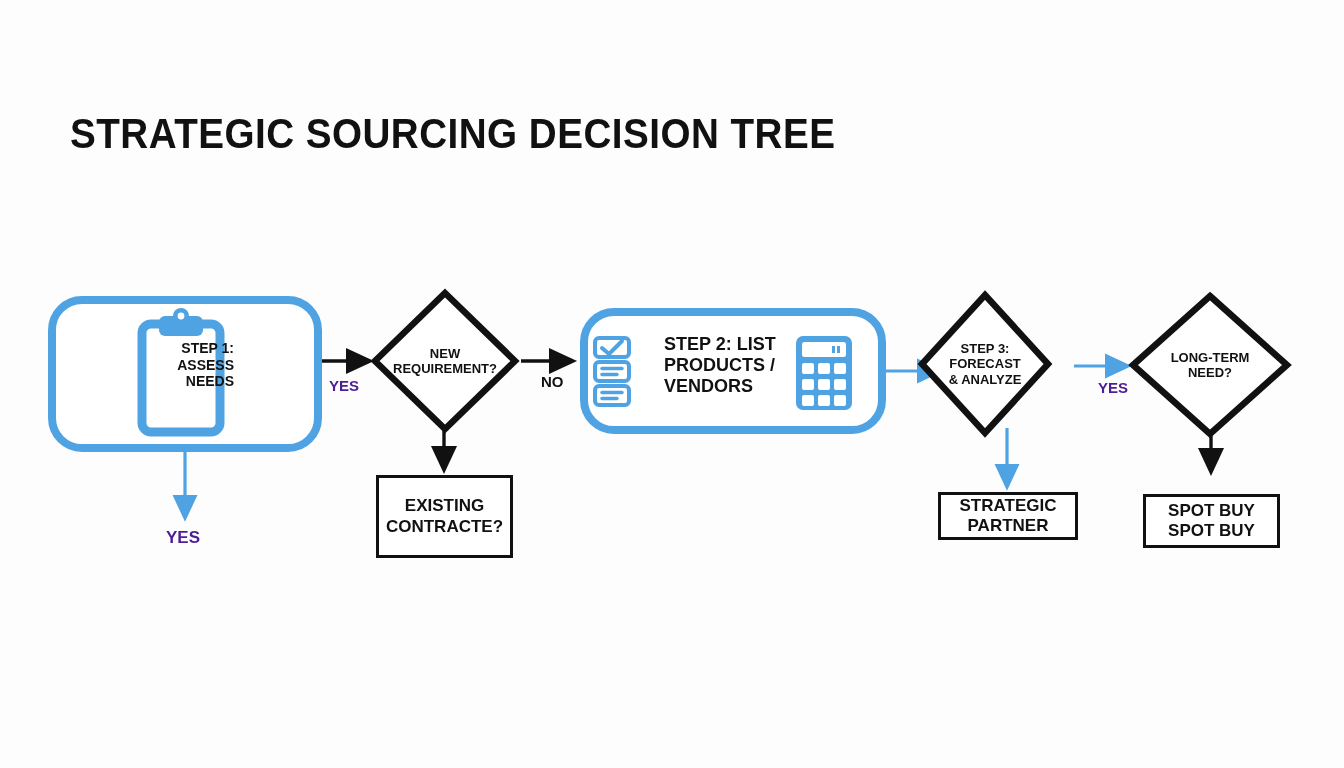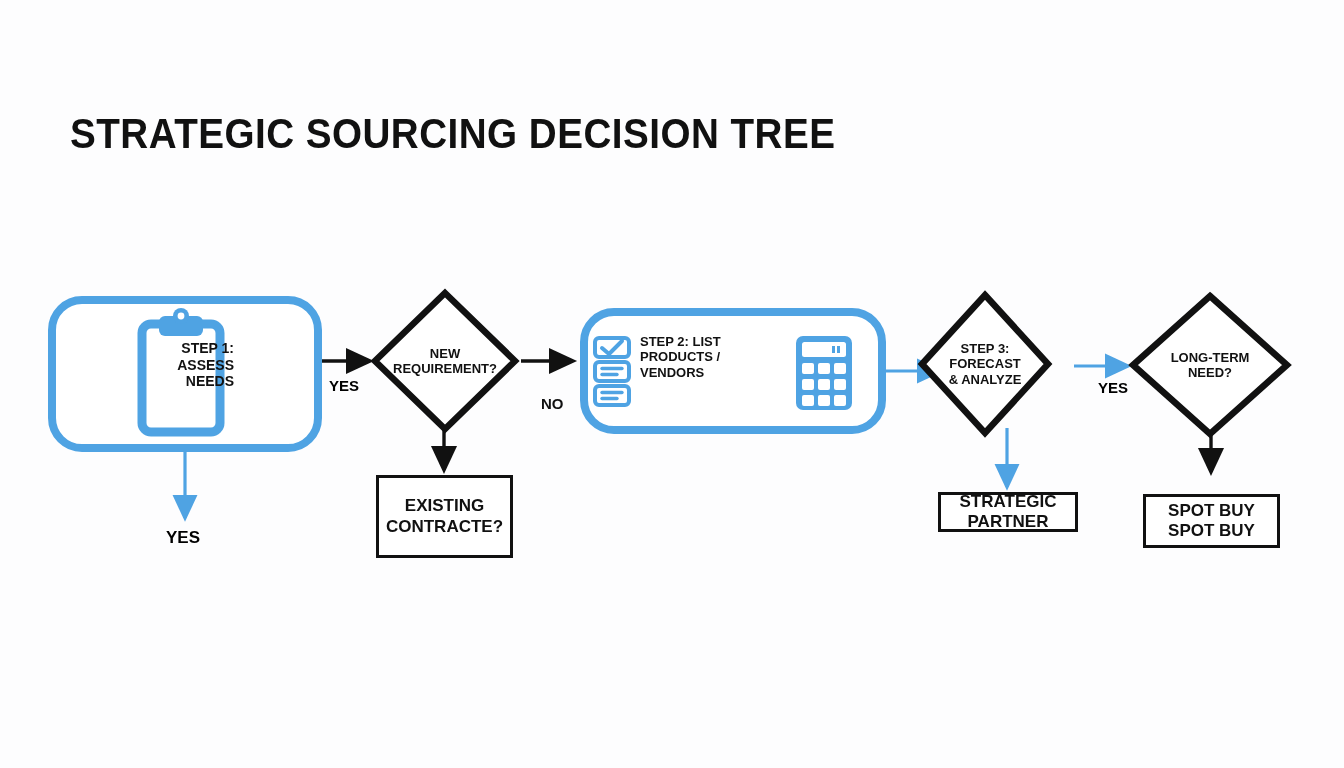--- a/index.html
+++ b/index.html
@@ -84,42 +84,42 @@
   
   .conn {
     position: absolute;
   }
   .edge-label {
     position: absolute;
     font-size: 15px;
     font-weight: bold;
     white-space: nowrap;
   }
-  .lbl-blue { color: #000000; }
+  .lbl-blue { color: #4c1d95; }
   .lbl-black { color: #111111; }
 
   
   .icon { position: absolute; }
 
   
   .step1-text {
     position: absolute;
     left: 138px;
     top: 340px;
     width: 96px;
     font-size: 14px;
     z-index: 5;
     text-align: right;
   }
   .step2-text {
     position: absolute;
-    left: 640px;
+    left: 664px;
     top: 334px;
     width: 140px;
-    font-size: 13px;
+    font-size: 18px;
     text-align: left;
     z-index: 5;
   }
 </style>
 </head>
 <body>
 
 <div id="canvas">
 
   <div id="page-title">STRATEGIC SOURCING DECISION TREE</div>
@@ -148,21 +148,21 @@
 
     <line x1="1007" y1="428" x2="1007" y2="487" stroke="#4fa3e3" stroke-width="3.2" marker-end="url(#arrow-blue)"></line>
 
     <line x1="1211" y1="427" x2="1211" y2="472" stroke="#111111" stroke-width="3.4" marker-end="url(#arrow-black)"></line>
   </svg>
 
   <div class="edge-label lbl-blue" style="left:329px;top:377px;">YES</div>
 
   <div class="edge-label lbl-blue" style="left:166px;top:528px;font-size:17px;">YES</div>
 
-  <div class="edge-label lbl-black" style="left:541px;top:373px;margin-top:22px;">NO</div>
+  <div class="edge-label lbl-black" style="left:541px;top:373px;">NO</div>
 
   <div class="edge-label lbl-blue" style="left:1098px;top:379px;">YES</div>
 
   <div class="process-box" style="left:48px;top:296px;width:274px;height:156px;"></div>
 
   <svg class="icon" style="left:128px;top:308px;width:106px;height:132px;" viewBox="0 0 106 132">
     <rect x="14" y="16" width="78" height="108" rx="9" ry="9" fill="#ffffff" stroke="#4fa3e3" stroke-width="9"></rect>
     <rect x="31" y="8" width="44" height="20" rx="6" ry="6" fill="#4fa3e3"></rect>
     <circle cx="53" cy="8" r="8" fill="#4fa3e3"></circle>
     <circle cx="53" cy="8" r="3.4" fill="#ffffff"></circle>
@@ -228,21 +228,21 @@
   </div>
 
   <div class="diamond-wrap" style="left:1128px;top:291px;width:164px;height:148px;">
     <svg class="diamond-shape" viewBox="0 0 164 148">
       <polygon points="82,5 159,74 82,143 5,74" fill="#ffffff" stroke="#111111" stroke-width="6.5" stroke-linejoin="miter"></polygon>
     </svg>
     <div class="node-text diamond-label">LONG-TERM
 NEED?</div>
   </div>
 
-  <div class="rect-box" style="left:938px;top:492px;width:140px;height:40px;">
+  <div class="rect-box" style="left:938px;top:492px;width:140px;height:48px;">
     <div class="node-text">STRATEGIC
 PARTNER</div>
   </div>
 
   <div class="rect-box" style="left:1143px;top:476px;width:137px;height:54px;margin-top:18px;">
     <div class="node-text">SPOT BUY
 SPOT BUY</div>
   </div>
 
 </div>

